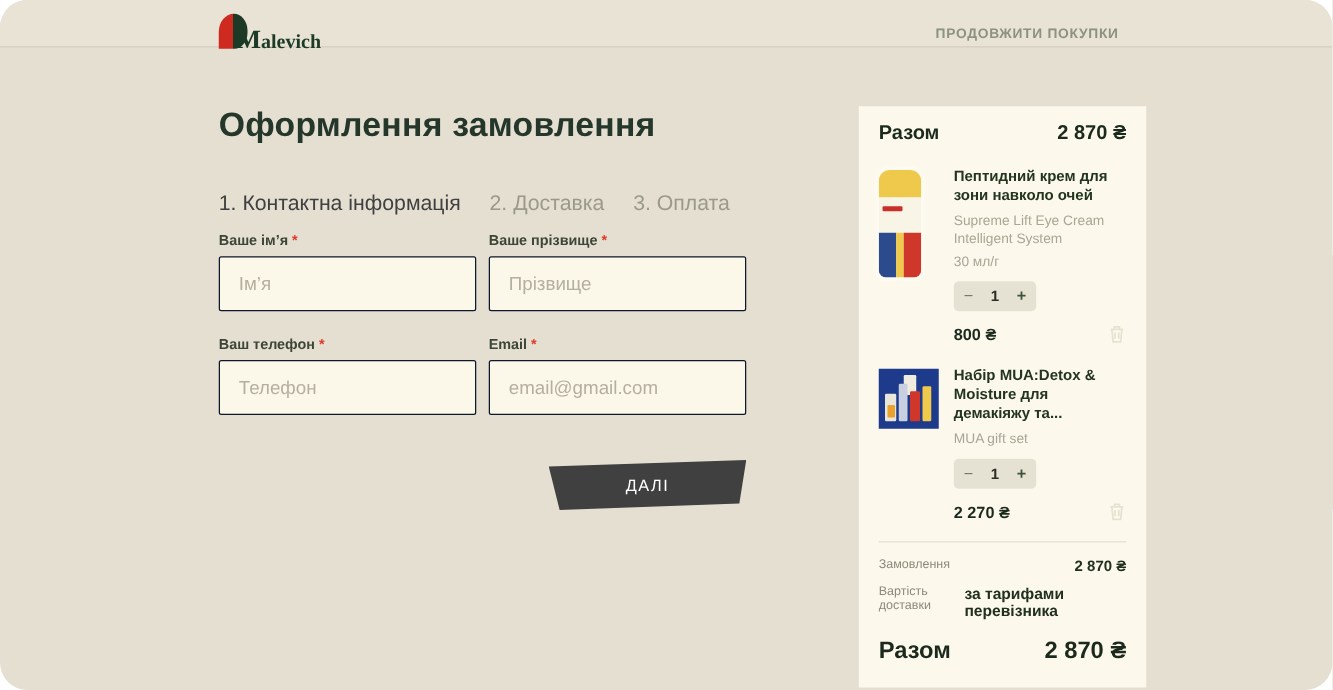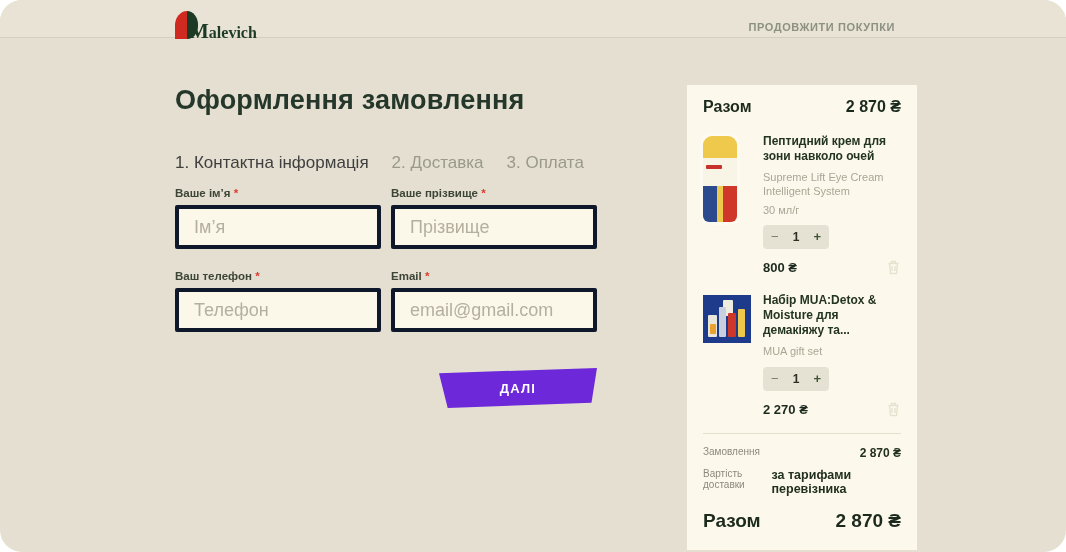--- a/index.html
+++ b/index.html
@@ -63,37 +63,37 @@
   }
   .field label {
     display:block;
     font-size:11.5px; font-weight:bold; color:#3c4536;
     margin-bottom:6px;
   }
   .req { color:#e03a2a; font-style:normal; font-weight:bold; }
   .field input {
     width:100%; height:44px;
     background:#fbf7e9;
-    border:4px solid #0f172a;
+    border:1px solid #0f172a;
     border-radius:2px;
     padding:0 15px;
     font-family:"Liberation Sans", sans-serif;
-    font-size:18px; color:#3c4536;
+    font-size:15px; color:#3c4536;
     outline:none;
   }
   .field input::placeholder { color:#b5af9f; }
   .btn-row { display:flex; justify-content:flex-end; margin-top:36px; }
   .next-btn {
     width:158px; height:40px;
-    background:#6d28d9;
+    background:#404040;
     border:none;
     clip-path:polygon(0% 13%, 100% 0%, 96.5% 87%, 5.5% 100%);
     color:#ffffff;
     font-family:"Liberation Sans", sans-serif;
-    font-size:13px; font-weight:bold; letter-spacing:1.2px;
+    font-size:13px; font-weight:normal; letter-spacing:1.2px;
     cursor:pointer;
   }
   
   .cart {
     width:230px; margin-left:90px;
     background:#fcf9ec;
     padding:13px 16px 18px 16px;
     align-self:flex-start;
   }
   .cart-header {

